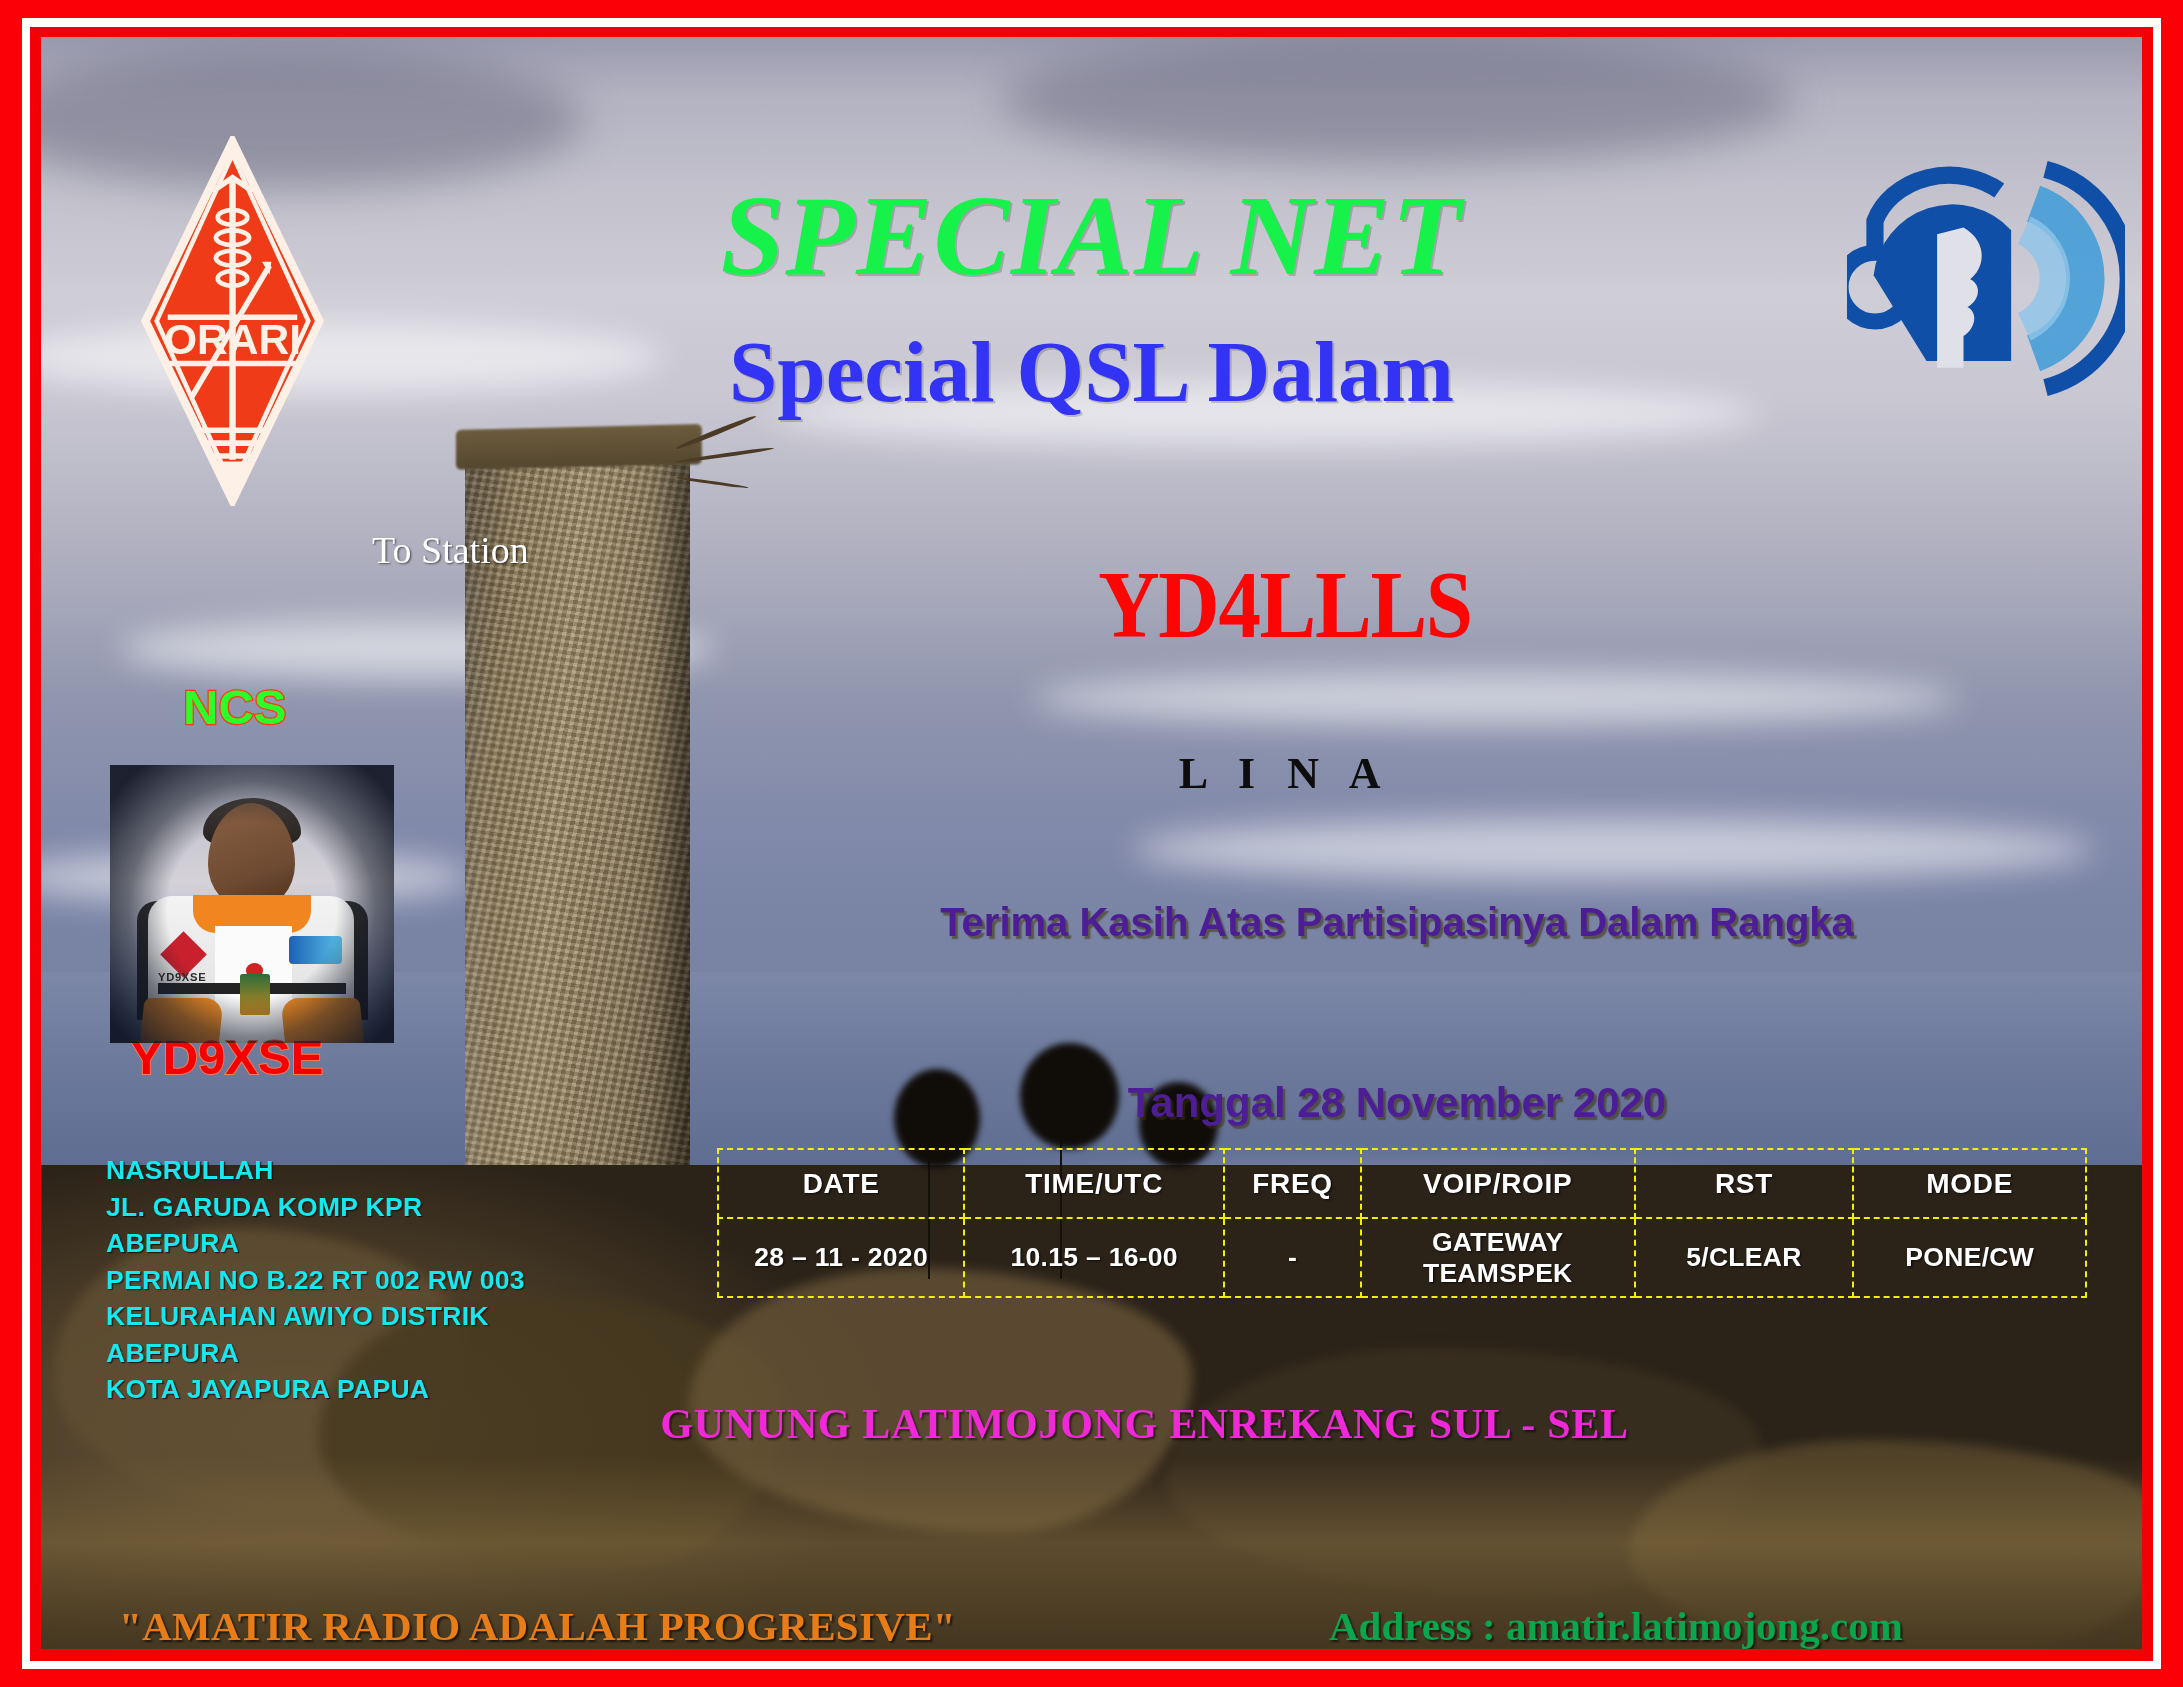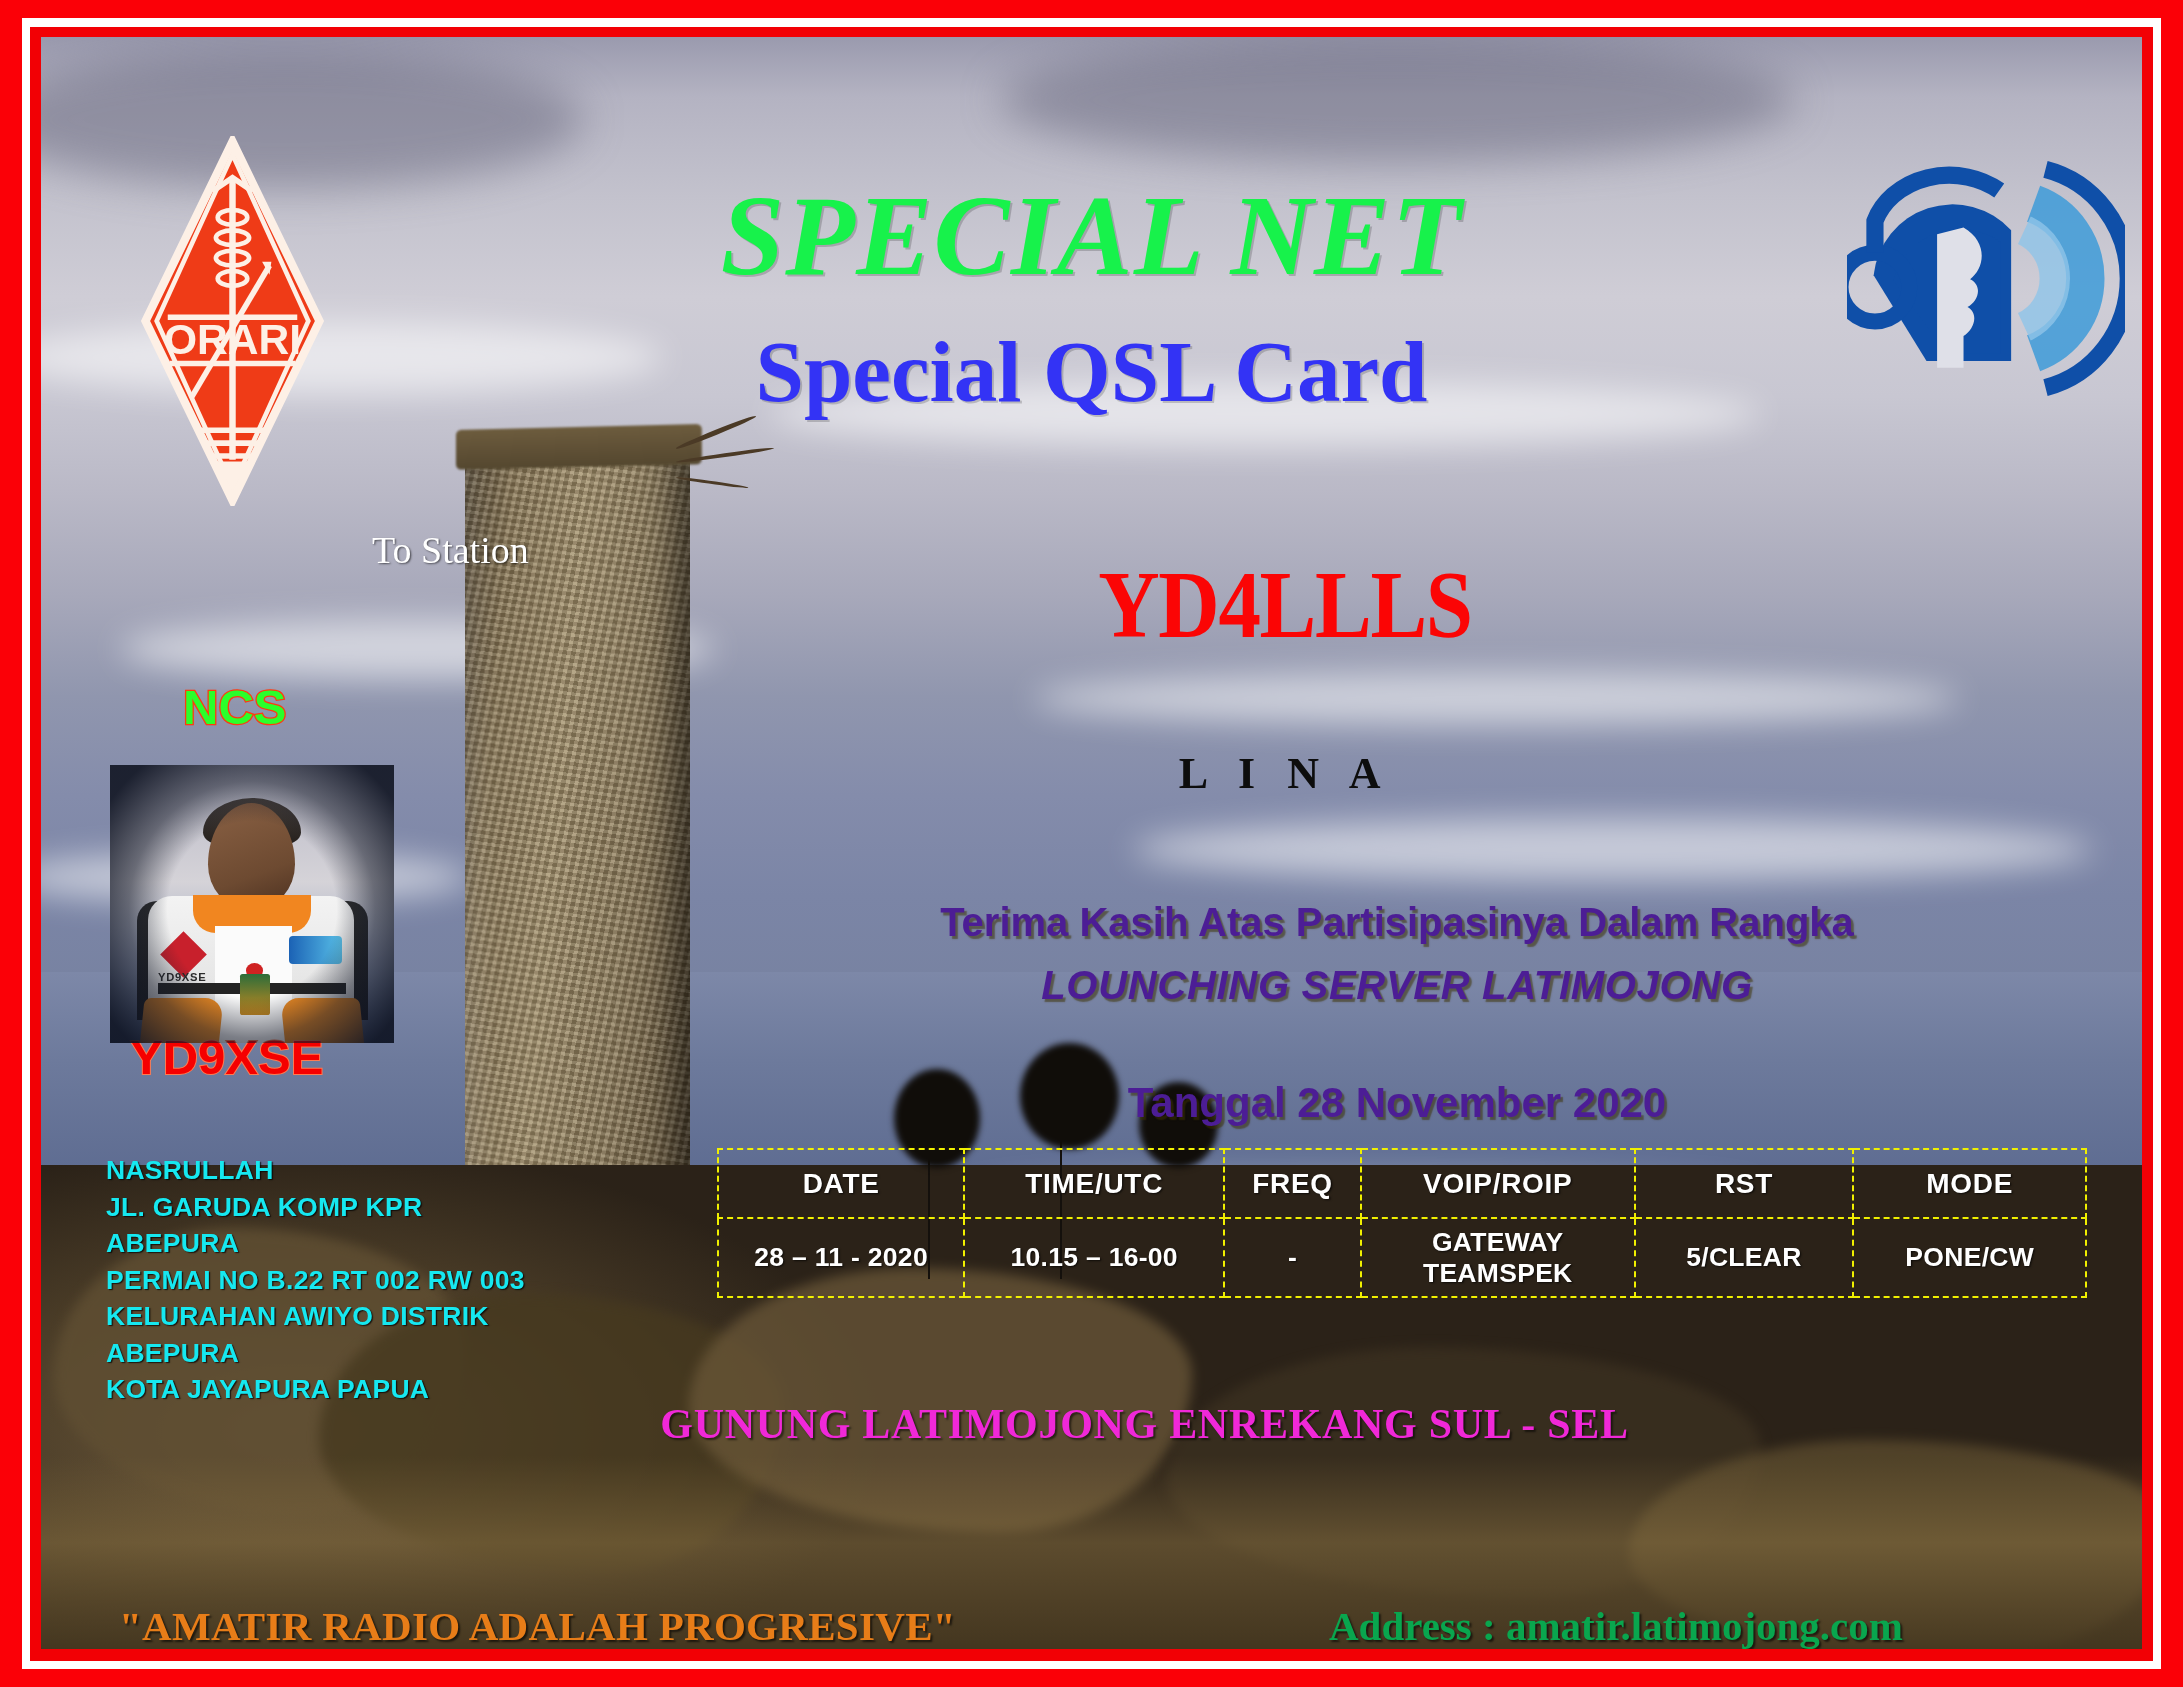--- a/index.html
+++ b/index.html
@@ -405,30 +405,29 @@
         <path d="M152,130 L196,186 L166,214 L192,240 L166,262 L190,288 L160,312 L156,356 L128,356 L128,140 Z" fill="#ffffff" opacity=".0"></path>
         <path d="M176,128 C214,150 208,190 186,206 C206,216 198,240 182,248
                  C200,258 192,282 176,292 L176,340 L136,340 L136,138 Z" fill="#dfe0e8"></path>
         <path d="M184,130 C218,154 210,192 190,208 C208,218 200,242 184,250
                  C202,260 194,284 178,294 L178,340 L156,340 L156,140 Z" fill="#0f4fa8" opacity="0"></path>
       </svg>
     </div>
 
     <div id="title-special-net">SPECIAL NET</div>
 
-    <div id="title-qsl-card">Special QSL Card</div>
+    <div id="title-qsl-card">Special QSL Dalam</div>
 
     <div id="to-station">To Station</div>
 
     <div id="callsign">YD4LLLS</div>
 
     <div id="operator-name">L I N A</div>
 
     <div id="thanks1" class="thanks-line">Terima Kasih Atas Partisipasinya Dalam Rangka</div>
-    <div id="thanks2" class="thanks-line">LOUNCHING SERVER LATIMOJONG</div>
     <div id="thanks3" class="thanks-line">Tanggal  28  November  2020</div>
 
     <div id="ncs-label">NCS</div>
 
     <div id="operator-photo">
       <div class="photo-bg"></div>
       <div class="ph-hair"></div>
       <div class="ph-head"></div>
       <div class="ph-shoulder-l"></div>
       <div class="ph-shoulder-r"></div>

